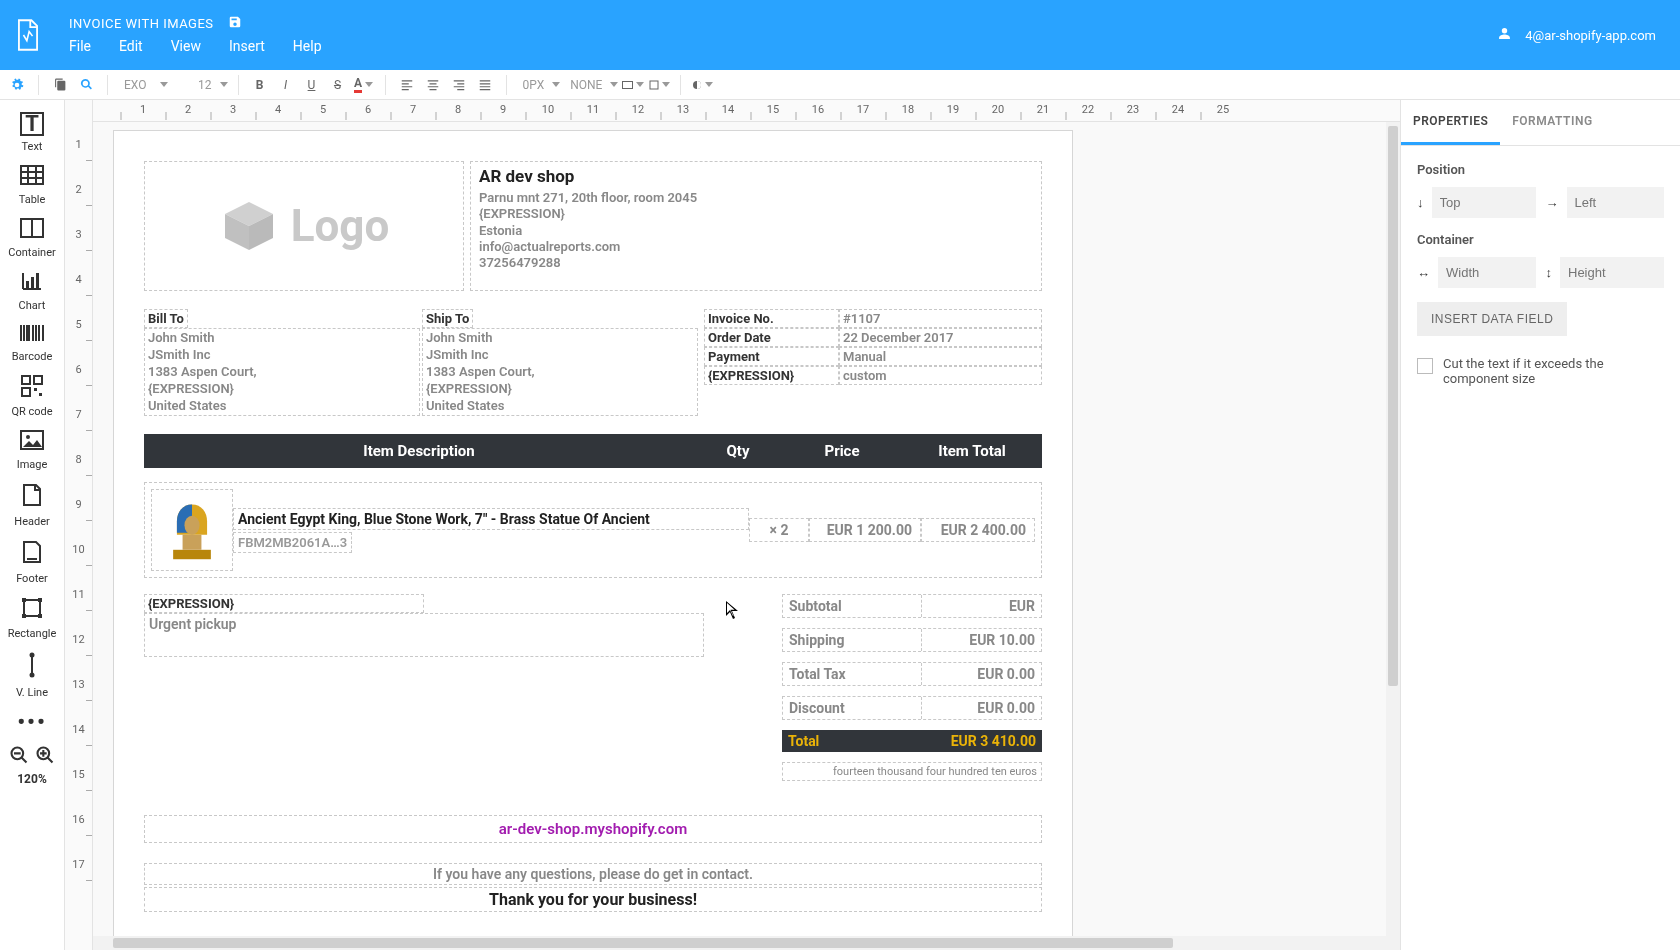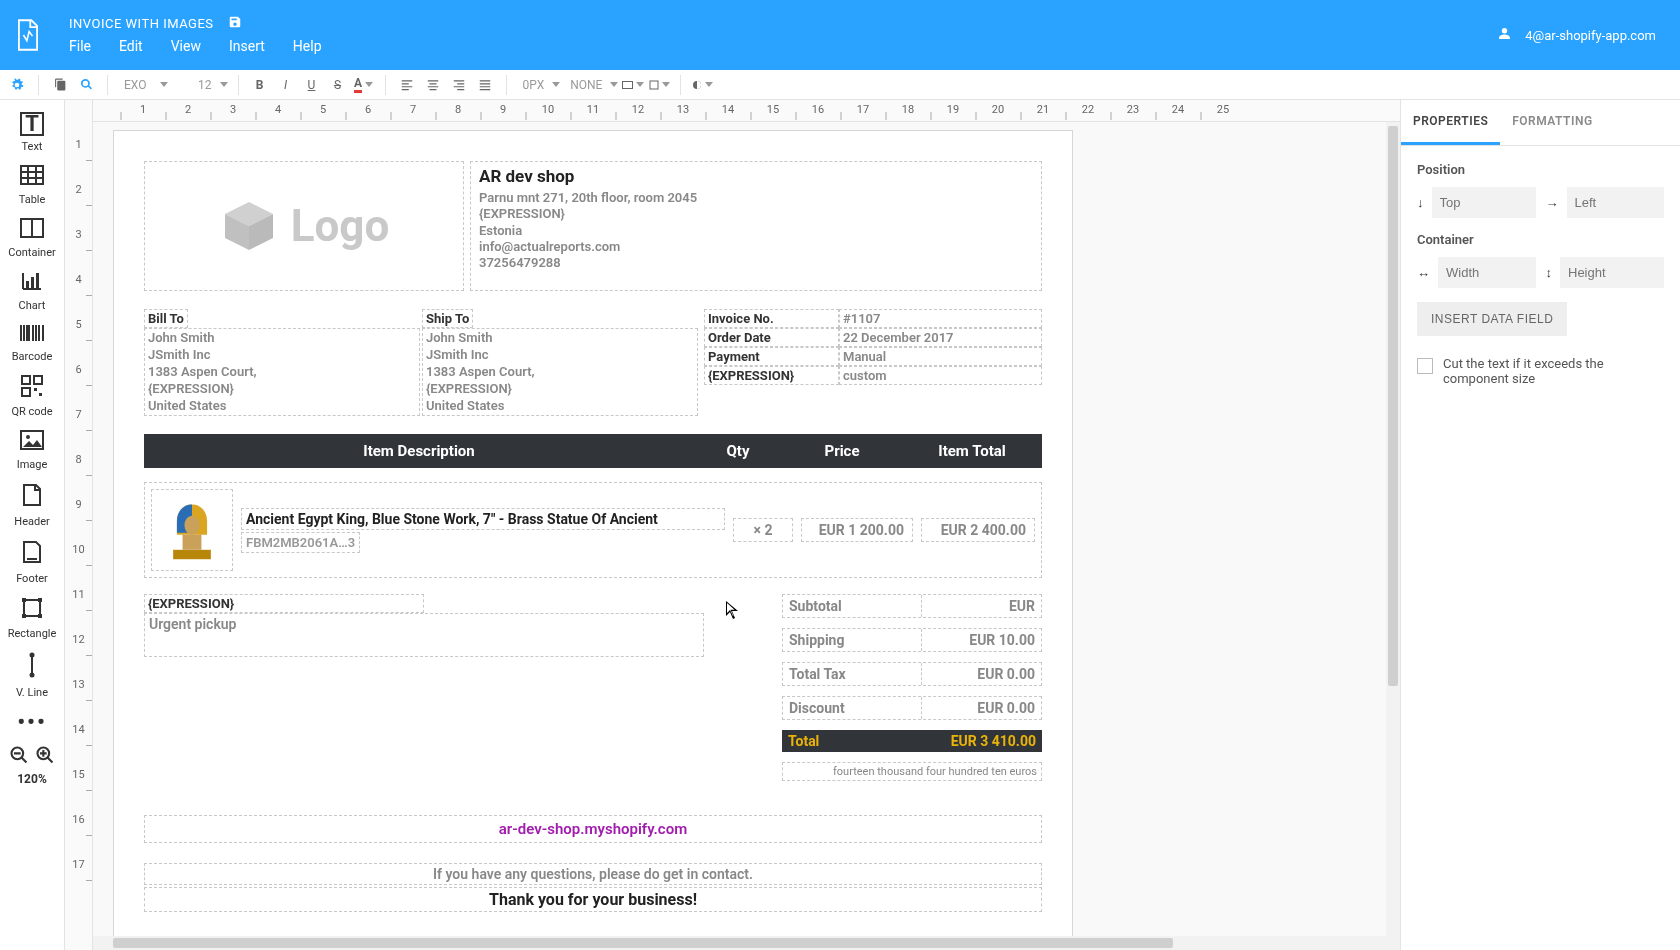--- a/index.html
+++ b/index.html
@@ -61,21 +61,21 @@
 .gray-line { color:#888; font-weight:600; font-size:13px; line-height:1.3; }
 
 .meta-col { flex:1; display:flex; flex-direction:column; gap:0; margin-left:4px;}
 .meta-row { display:flex;}
 .meta-row .k { width:135px; font-weight:bold; font-size:13px; padding:1px 3px;}
 .meta-row .v { flex:1; color:#888; font-weight:600; font-size:13px; padding:1px 3px;}
 
 .thead { display:flex; background:#31353a; color:#fff; font-weight:bold; font-size:15px; margin-top:18px; height:34px; align-items:center;}
 .thead .c1{flex:1;text-align:center;} .thead .c2{width:88px;text-align:center;} .thead .c3{width:120px;text-align:center;} .thead .c4{width:140px;text-align:center;}
 
-.item-row { display:flex; align-items:center; margin-top:14px; gap:8px;}
+.item-row { display:flex; align-items:center; margin-top:14px; gap:0;}
 .item-img { width:82px; height:82px; border:1px dashed #c8c8c8; display:flex; align-items:center; justify-content:center; background:#fff;}
 .item-desc { flex:1; }
 .item-title { font-weight:bold; font-size:14px; color:#222;}
 .item-sku { color:#999; font-weight:600; font-size:13px; margin-top:2px;}
 .cell { border:1px dashed #c8c8c8; padding:3px 8px; font-weight:bold; color:#888; font-size:14px; text-align:right;}
 .cell.qty { width:60px; text-align:center;}
 .cell.price{ width:112px;}
 .cell.total{ width:114px;}
 
 .note-area { margin-top:16px; display:flex; gap:12px;}

